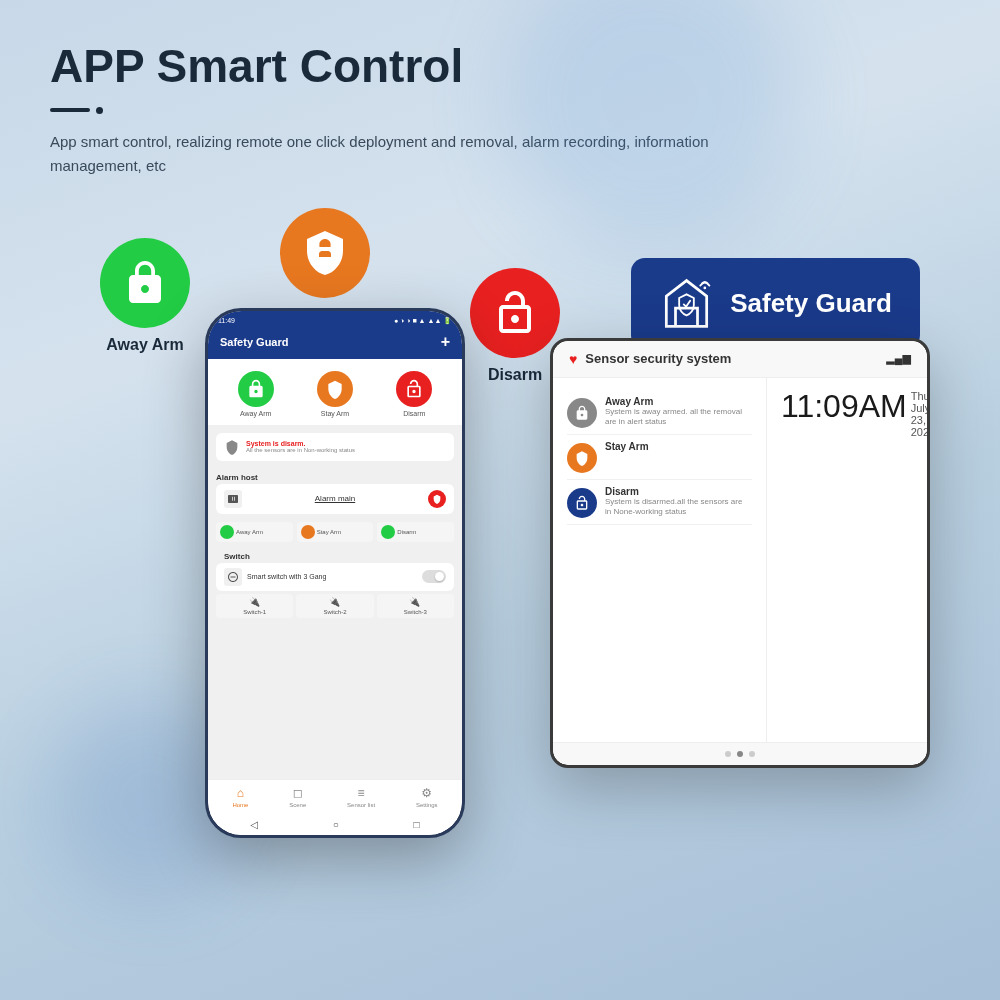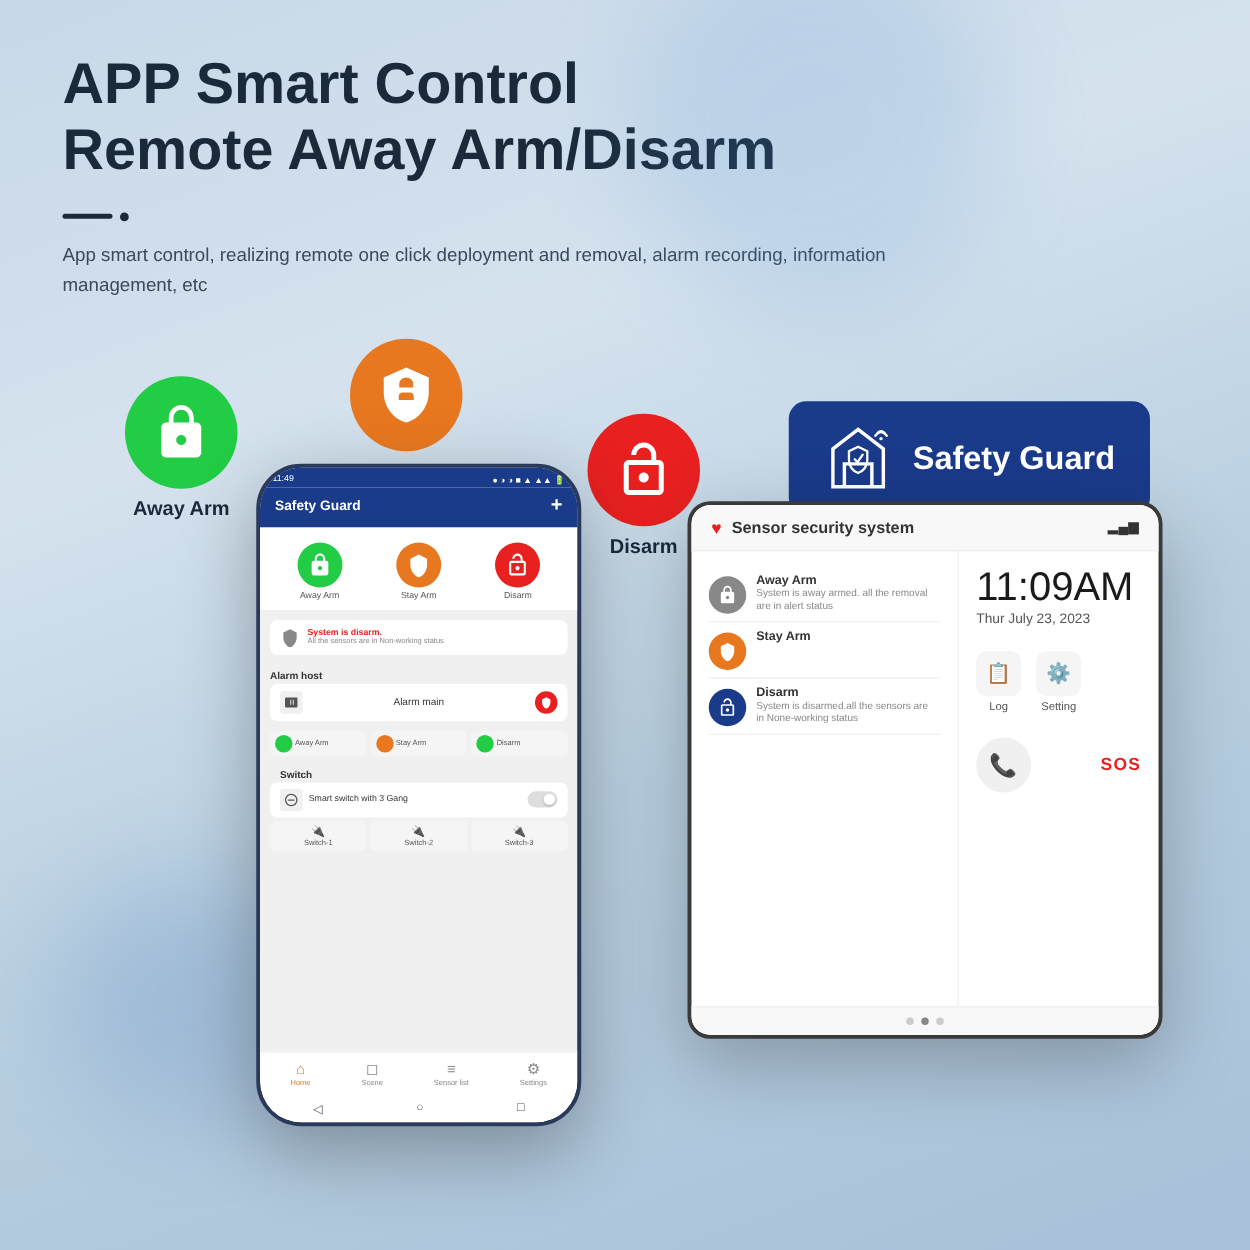--- a/index.html
+++ b/index.html
@@ -22,21 +22,21 @@
     
     .header-section {
       margin-bottom: 12px;
     }
 
     .main-title {
       font-size: 46px;
       font-weight: 800;
       color: #1a2a3a;
       line-height: 1.15;
-      margin-bottom: 24px;
+      margin-bottom: 14px;
     }
 
     .title-decorator {
       display: flex;
       align-items: center;
       gap: 6px;
       margin-bottom: 16px;
     }
 
     .decorator-line {
@@ -267,20 +267,21 @@
       border-radius: 6px;
       padding: 6px 8px;
       display: flex;
       align-items: center;
       justify-content: space-between;
     }
 
     .phone-alarm-label {
       font-size: 8px;
       color: #333;
+      text-decoration: underline;
     }
 
     .phone-alarm-icon {
       width: 18px;
       height: 18px;
       background: #f0f0f0;
       border-radius: 3px;
       display: flex;
       align-items: center;
       justify-content: center;
@@ -463,21 +464,21 @@
     .tablet-left {
       flex: 1;
       padding: 12px 14px;
       border-right: 1px solid #eee;
     }
 
     .tablet-right {
       width: 160px;
       padding: 12px 14px;
       display: flex;
-      flex-direction: column;
+      flex-direction: row;
       align-items: flex-start;
       gap: 4px;
     }
 
     .tablet-time {
       font-size: 32px;
       font-weight: 300;
       color: #1a1a1a;
       line-height: 1;
     }
@@ -615,21 +616,20 @@
 <body>
 
 <div class="main-container">
 
   <div class="blur-circle blur-1"></div>
   <div class="blur-circle blur-2"></div>
 
   <div class="header-section">
     <div class="main-title">
       <span>APP Smart Control</span><br>
-      <span>Remote Away Arm/Disarm</span>
     </div>
     <div class="title-decorator">
       <div class="decorator-line"></div>
       <div class="decorator-dot"></div>
     </div>
     <div class="subtitle-text">App smart control, realizing remote one click deployment and removal, alarm recording, information management, etc</div>
   </div>
 
   <div class="icons-row">
 

